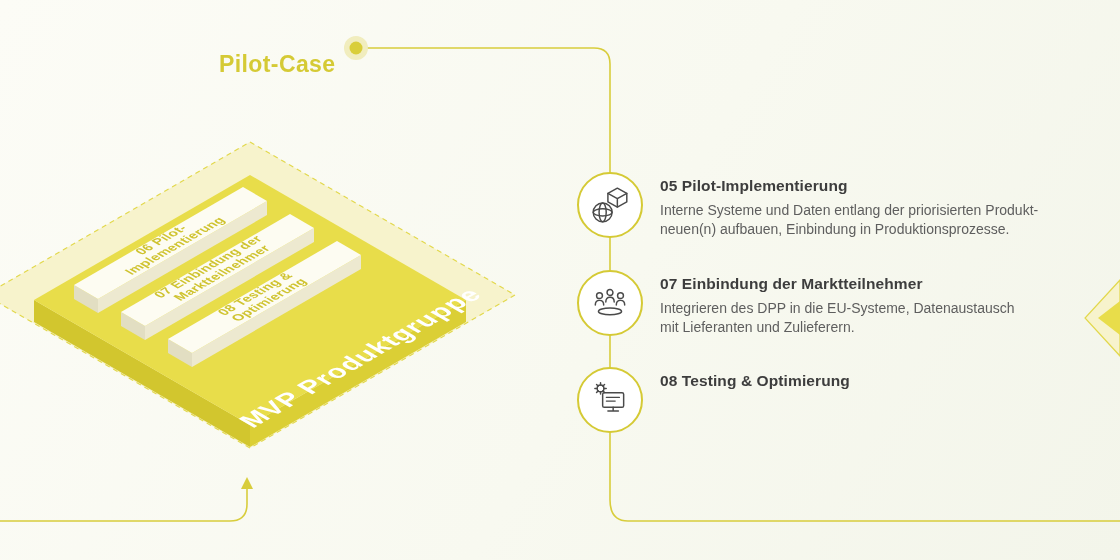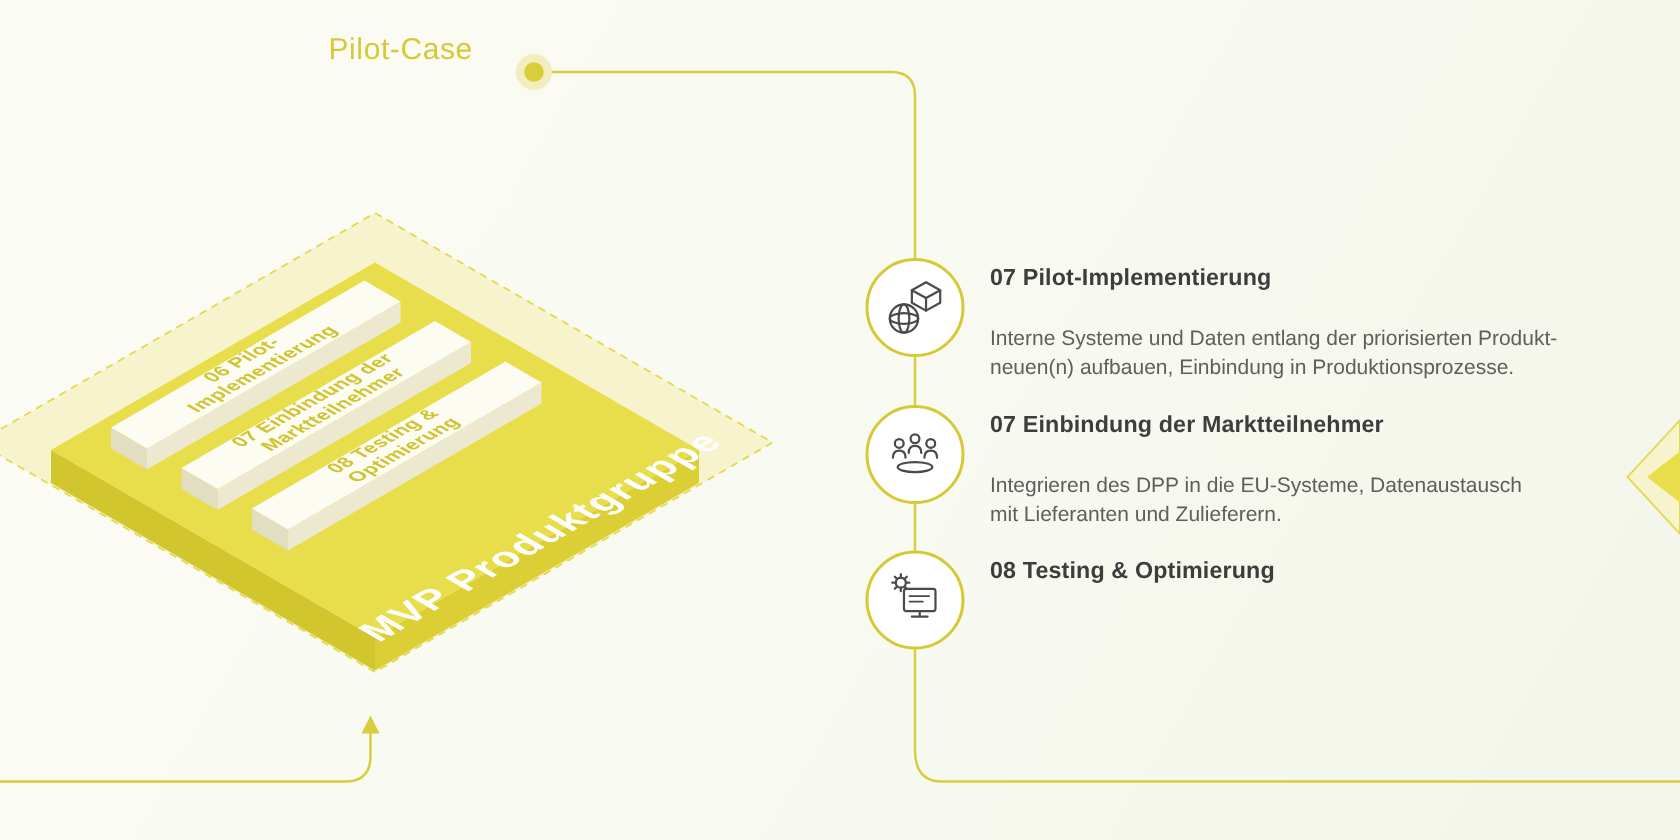--- a/index.html
+++ b/index.html
@@ -4,36 +4,36 @@
 <style>
   html,body{margin:0;padding:0;background:#eee;}
   .canvas{
     position:relative;width:1120px;height:560px;overflow:hidden;
     background:linear-gradient(120deg,#FCFCF6 0%,#F8F9F0 55%,#F3F5EA 100%);
     font-family:"Liberation Sans",sans-serif;
   }
   svg{display:block;}
   .stage{position:absolute;left:0;top:0;}
   .phase-title{
-    position:absolute;left:219px;top:22px;
-    font-size:20px;font-weight:normal;letter-spacing:.4px;
+    position:absolute;left:219px;top:51px;
+    font-size:23px;font-weight:bold;letter-spacing:.4px;
     color:var(--accent,#D5CA35);
   }
   .step-row{position:absolute;left:577px;display:flex;gap:17px;width:500px;}
   .step-row.r1{top:172px;}
   .step-row.r2{top:270px;}
   .step-row.r3{top:367px;}
   .step-circle{
     width:66px;height:66px;border-radius:50%;box-sizing:border-box;
     background:#ffffff;border:2px solid var(--accent,#D5CA35);
     display:flex;align-items:center;justify-content:center;flex:0 0 66px;
   }
   .step-text{padding-top:5px;}
   .step-title{font-size:15.5px;font-weight:bold;color:var(--heading,#3D3D3D);letter-spacing:.1px;}
-  .step-desc{margin-top:21px;font-size:14px;color:var(--body,#5E5E5E);line-height:1.38;}
+  .step-desc{margin-top:6px;font-size:14px;color:var(--body,#5E5E5E);line-height:1.38;}
   .step-desc div{white-space:nowrap;}
   svg text{font-family:"Liberation Sans",sans-serif;}
   .bar-label{font-size:13px;font-weight:bold;fill:#CFC32F;letter-spacing:.3px;}
   .platform-label{font-size:26px;font-weight:bold;fill:#FFFFFF;letter-spacing:1px;}
 </style>
 </head>
 <body>
 
 <div class="canvas">
 
@@ -100,21 +100,21 @@
         <g style="stroke:#4A4A4A;fill:none;stroke-width:1.4;stroke-linecap:round;stroke-linejoin:round">
           <path d="M7,-16 L16,-11 L16,-3 L7,2 L-2,-3 L-2,-11 Z"></path>
           <path d="M-2,-11 L7,-6 L16,-11 M7,-6 L7,2"></path>
           <circle cx="-7" cy="7" r="9"></circle>
           <ellipse cx="-7" cy="7" rx="9" ry="3.4"></ellipse>
           <ellipse cx="-7" cy="7" rx="3.4" ry="9"></ellipse>
         </g>
       </svg>
     </div>
     <div class="step-text">
-      <div class="step-title">07 Pilot-Implementierung</div>
+      <div class="step-title">05 Pilot-Implementierung</div>
       <div class="step-desc">
         <div>Interne Systeme und Daten entlang der priorisierten Produkt-</div>
         <div>neuen(n) aufbauen, Einbindung in Produktionsprozesse.</div>
       </div>
     </div>
   </div>
 
   <div class="step-row r2">
     <div class="step-circle">
       <svg width="42" height="42" viewBox="-20 -20 40 40">

